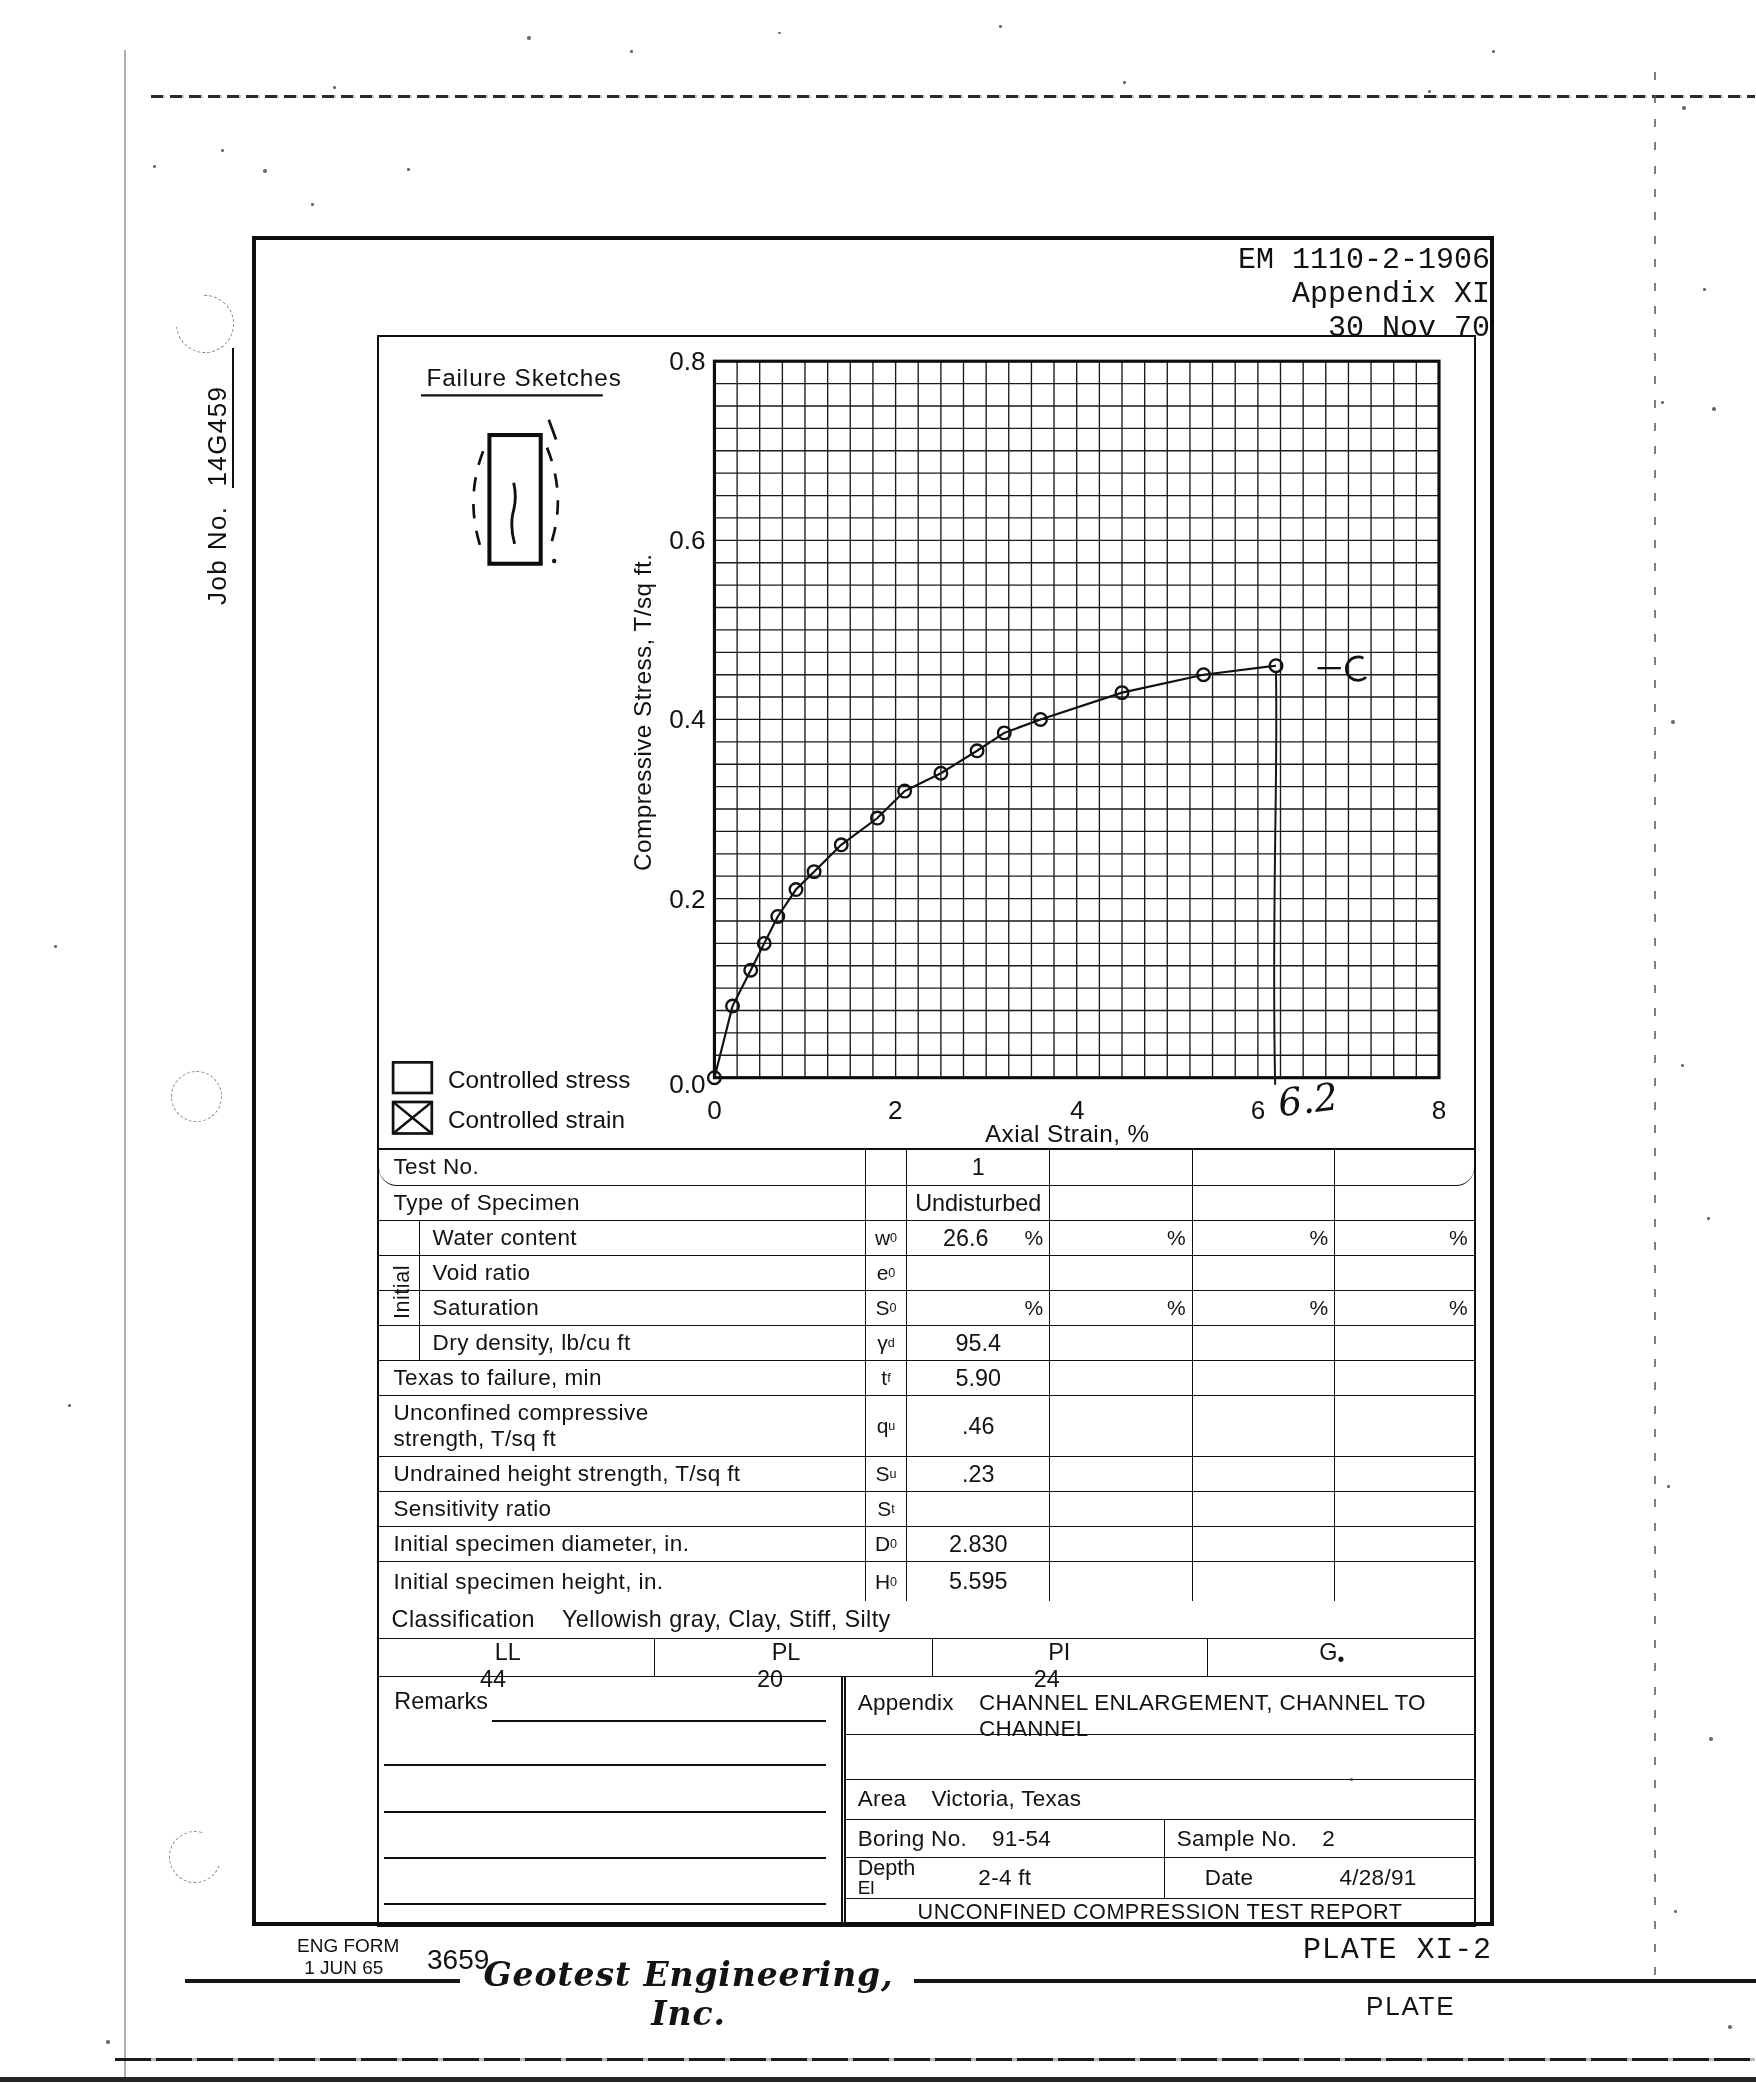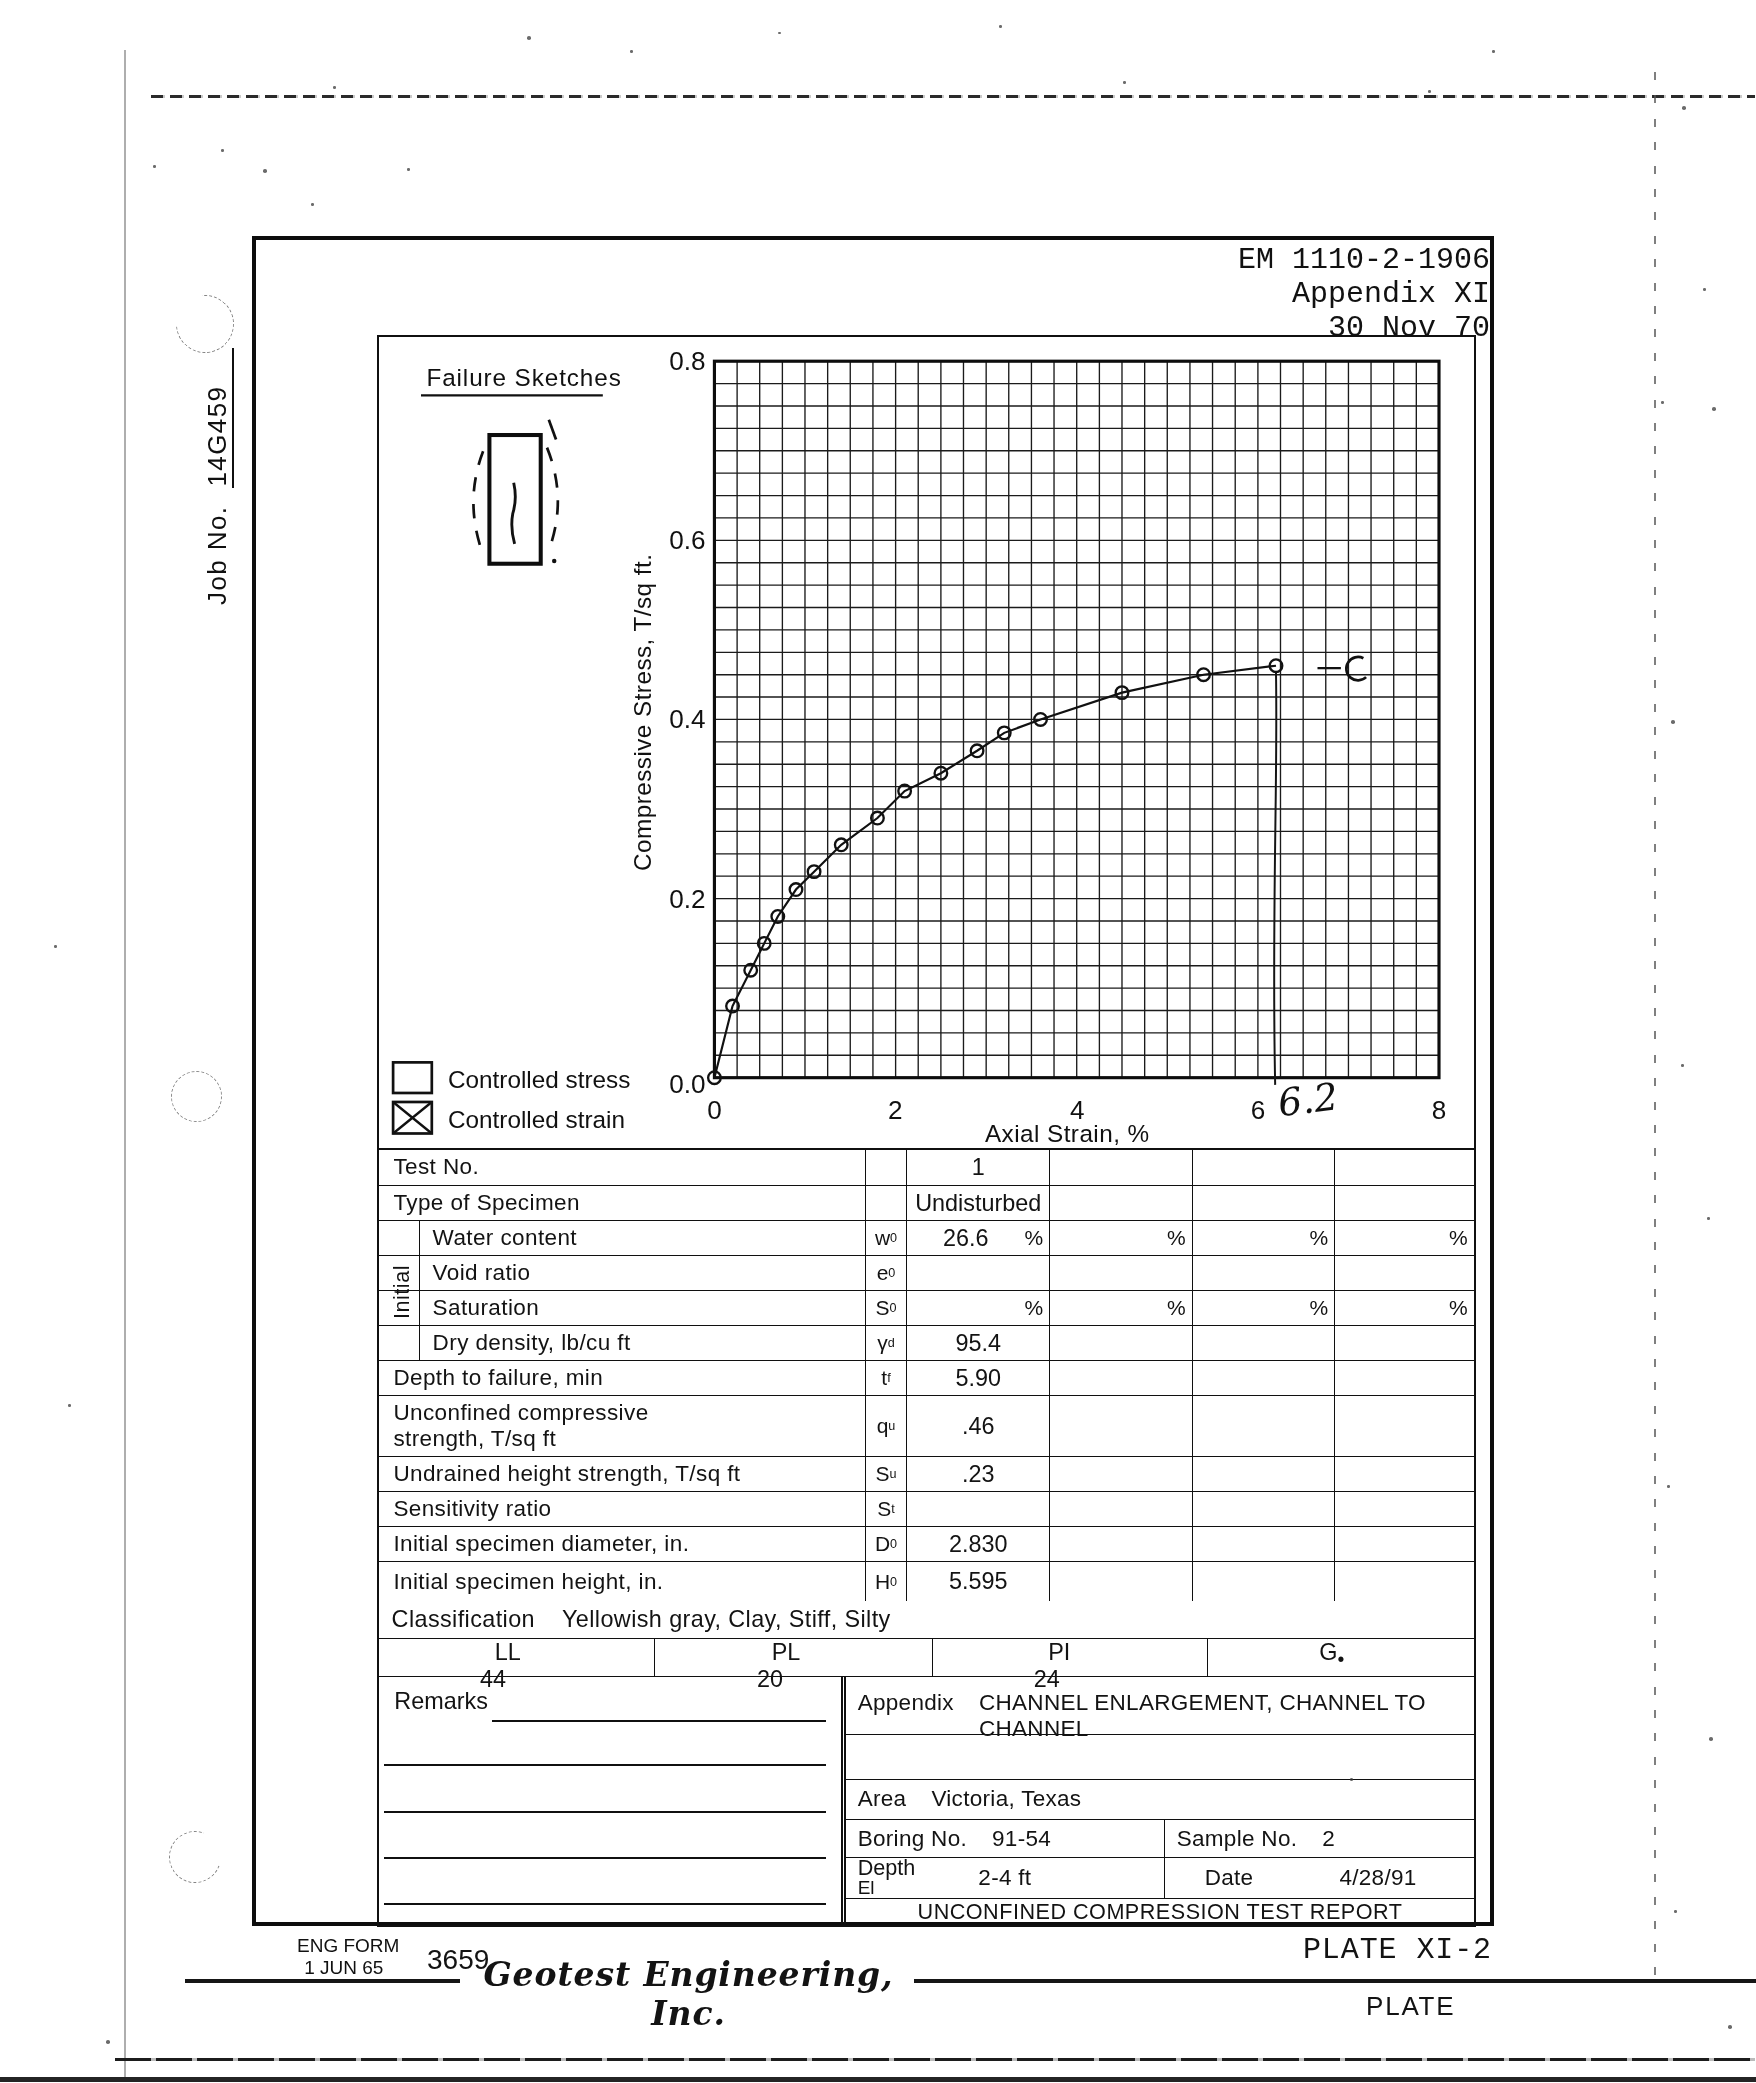--- a/index.html
+++ b/index.html
@@ -151,21 +151,21 @@
         <text x="80" y="837" font-size="27">Controlled stress</text>
         <rect x="19" y="853" width="43" height="35" fill="none" stroke="#111" stroke-width="3"></rect>
         <path d="M19,853 L62,888 M62,853 L19,888" stroke="#111" stroke-width="2.6"></path>
         <text x="80" y="882" font-size="27">Controlled strain</text>
       </g>
     </svg>
   </div>
 
 <div class="abs" id="table">
   <div id="rows">
-      <div class="trow" style="height: 37px;">
+      <div class="trow" style="height: 37px; border-radius: 18px;">
         <div class="lbl">Test No.</div>
         <div class="sym"></div>
         <div class="vc" style="width:145px">
           <span class="vv">1</span>
         </div>
         <div class="vc" style="width:144px">
           <span class="vv"></span>
         </div>
         <div class="vc" style="width:144px">
           <span class="vv"></span>
@@ -260,21 +260,21 @@
           <span class="vv"></span>
         </div>
         <div class="vc" style="width:144px">
           <span class="vv"></span>
         </div>
         <div class="vc" style="width:141px">
           <span class="vv"></span>
         </div>
       </div>
       <div class="trow" style="height: 35px;">
-        <div class="lbl">Depth to failure, min</div>
+        <div class="lbl">Texas to failure, min</div>
         <div class="sym">t<sub>f</sub></div>
         <div class="vc" style="width:145px">
           <span class="vv">5.90</span>
         </div>
         <div class="vc" style="width:144px">
           <span class="vv"></span>
         </div>
         <div class="vc" style="width:144px">
           <span class="vv"></span>
         </div>

